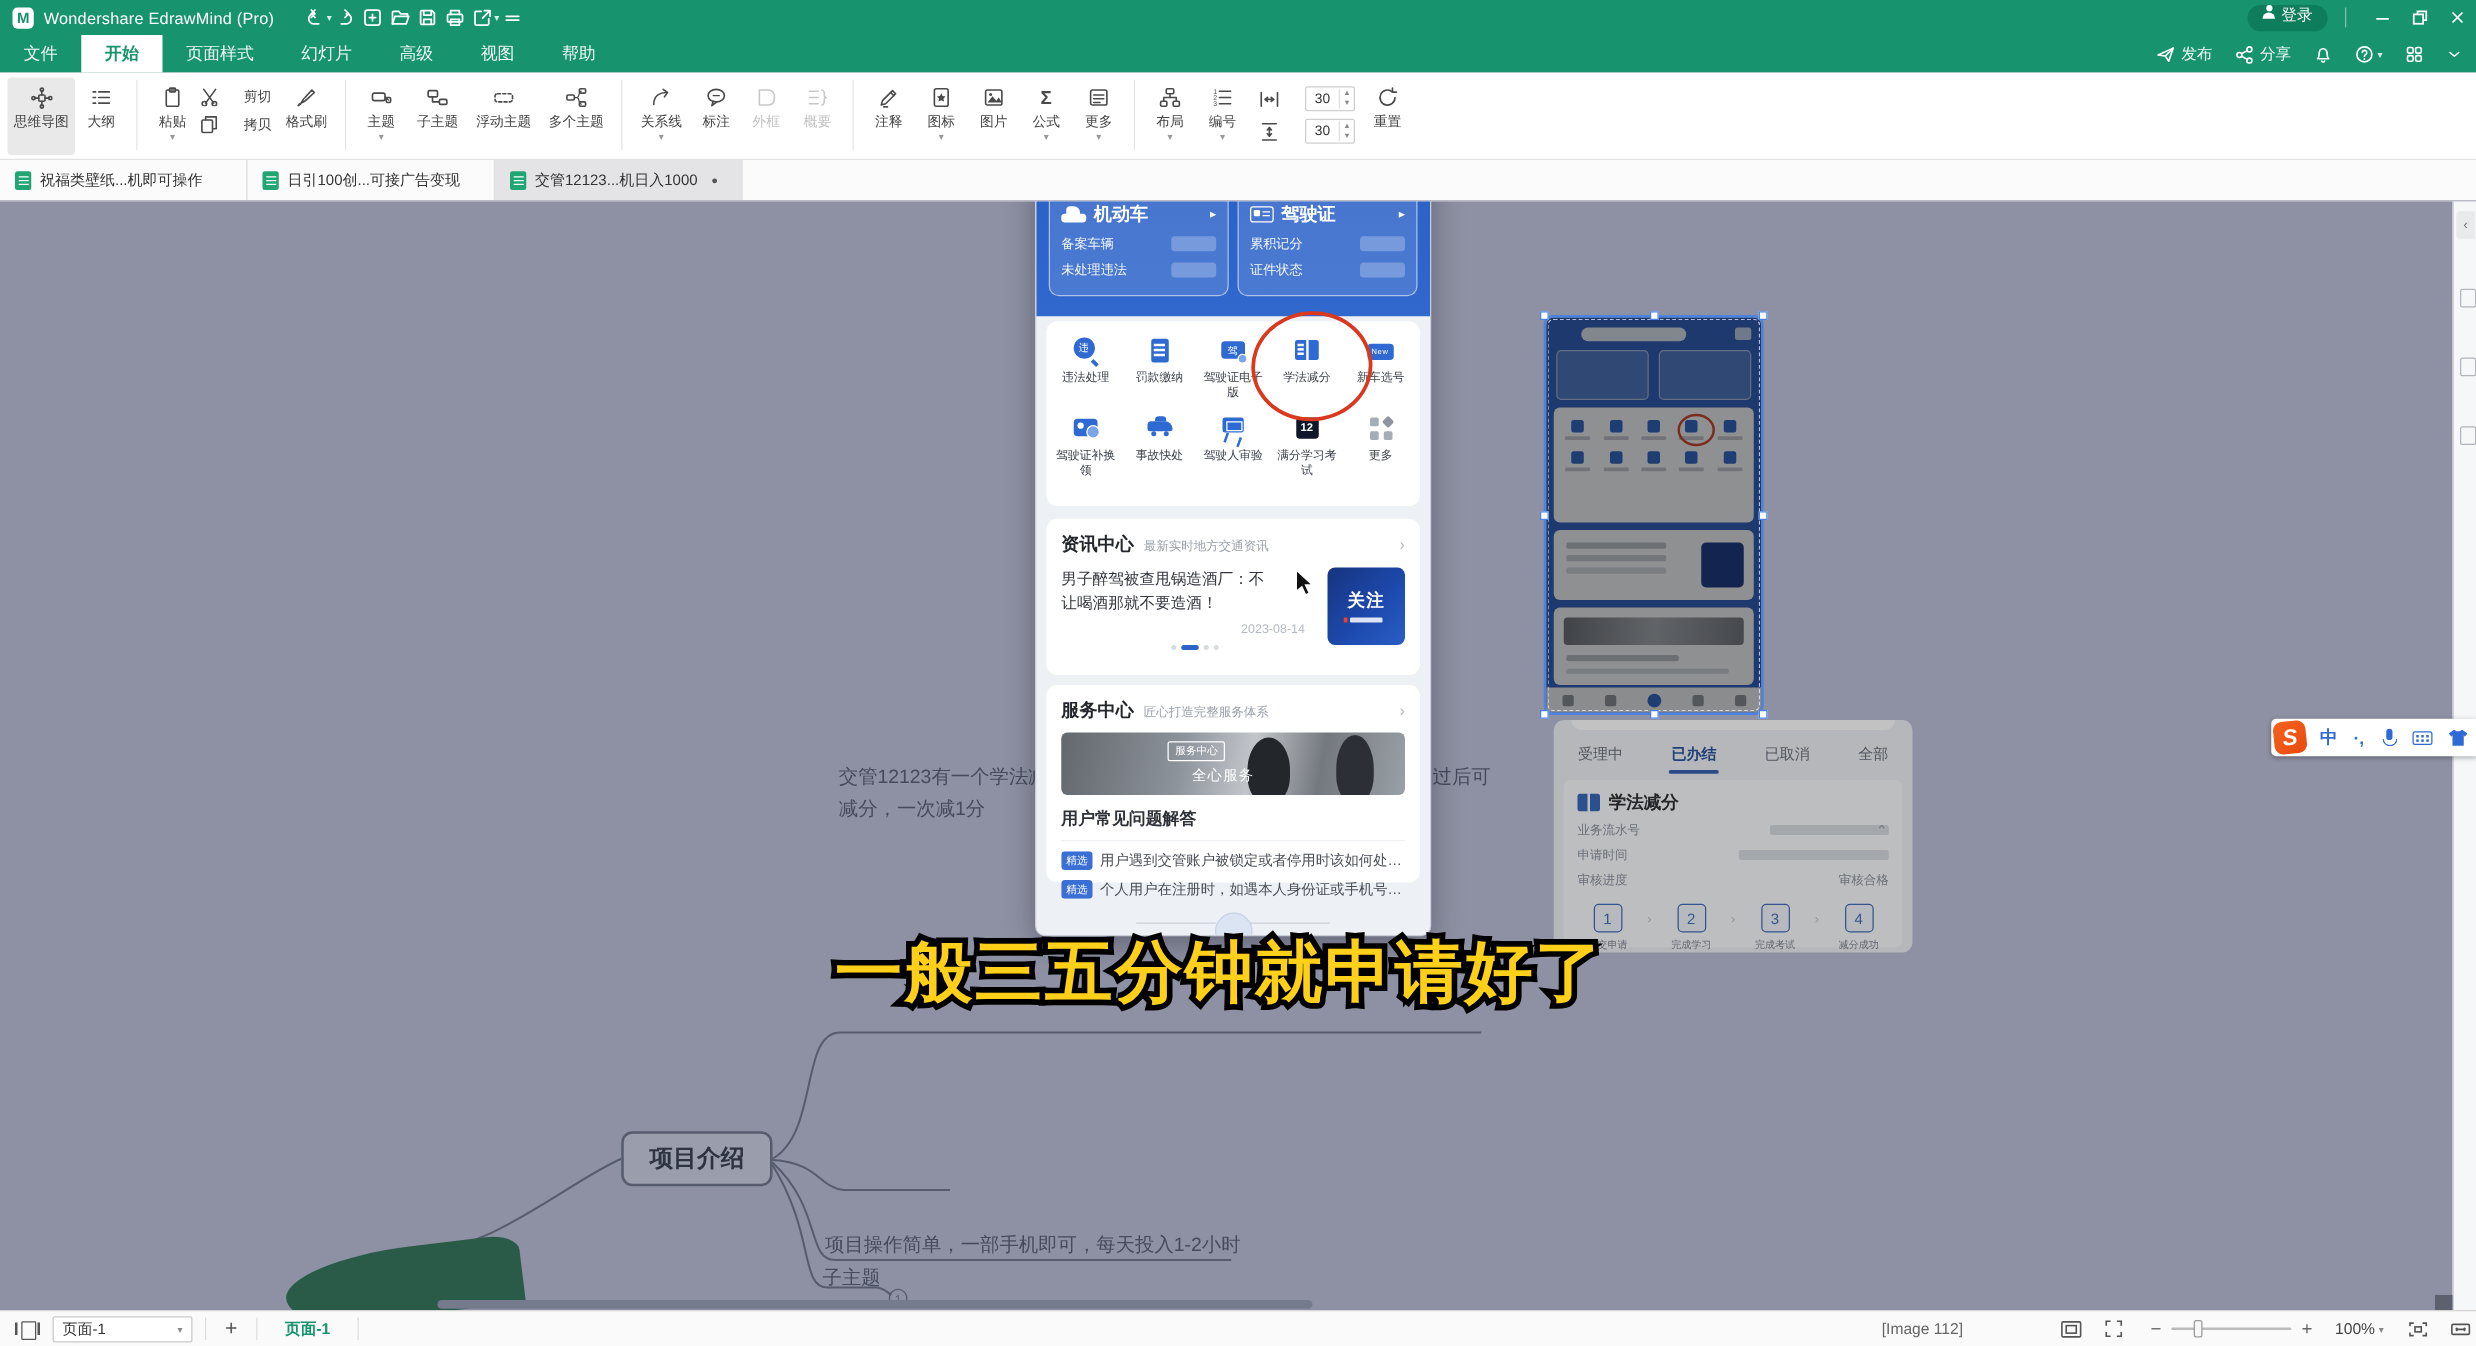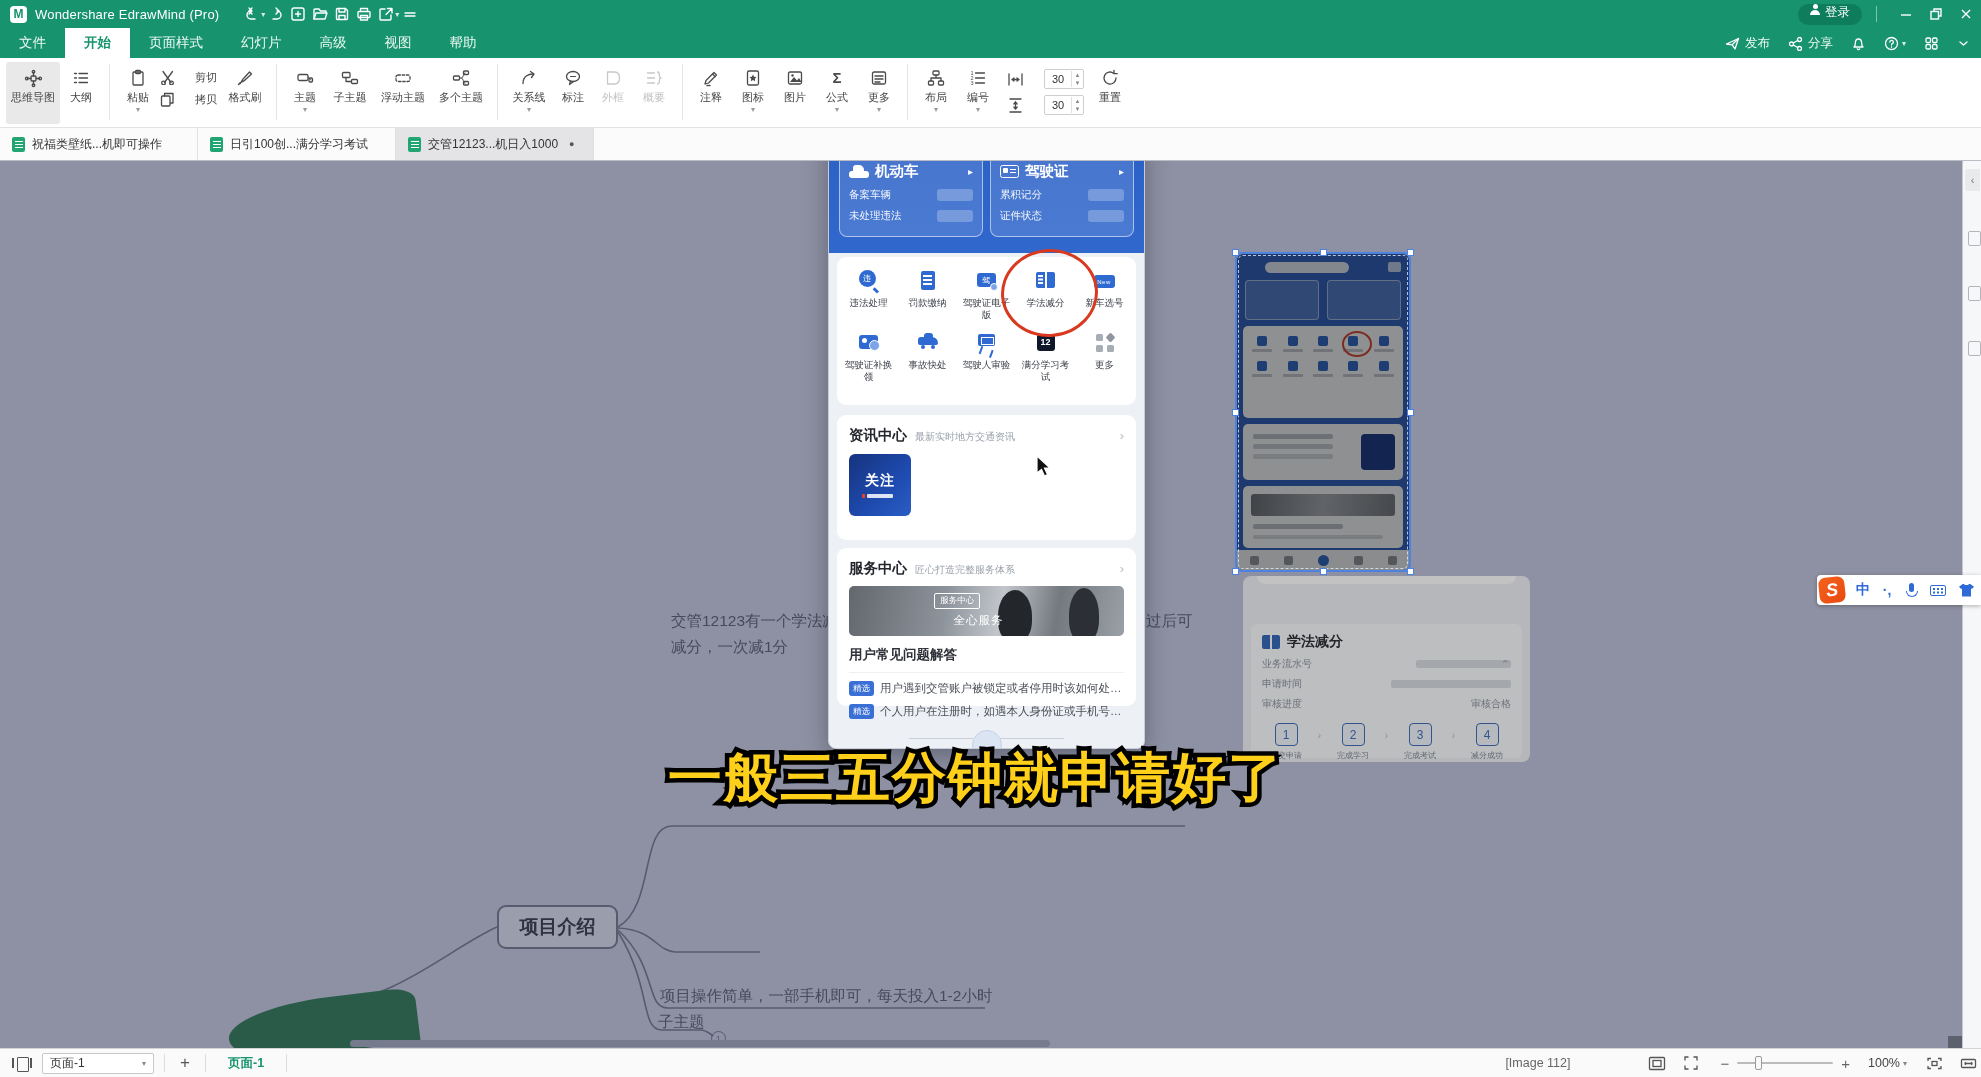--- a/index.html
+++ b/index.html
@@ -647,21 +647,21 @@
     </div>
   </div>
 
   <div class="doctabs">
     <div class="doctab">
       <span class="file-ic"></span>
       <span>祝福类壁纸...机即可操作</span>
     </div>
     <div class="doctab">
       <span class="file-ic"></span>
-      <span>日引100创...满分学习考试</span>
+      <span>日引100创...可接广告变现</span>
     </div>
     <div class="doctab active">
       <span class="file-ic"></span>
       <span>交管12123...机日入1000</span>
       <span class="dot-mod">●</span>
     </div>
   </div>
 
   <div class="canvas">
     <svg class="branch-svg">
@@ -813,20 +813,31 @@
     </div>
     <div class="red-circle"></div>
 
     <div class="pp-card-white news-card sec-card">
       <div class="sec-h">
         <span class="sec-title">资讯中心</span>
         <span class="sec-sub">最新实时地方交通资讯</span>
         <span class="sec-chev">›</span>
       </div>
       <div class="news-body">
+        <div class="news-left">
+          <div class="news-line">男子醉驾被查甩锅造酒厂：不</div>
+          <div class="news-line">让喝酒那就不要造酒！</div>
+          <div class="news-date">2023-08-14</div>
+          <div class="dots">
+              <i></i>
+              <i class="on"></i>
+              <i></i>
+              <i></i>
+            </div>
+        </div>
         <div class="news-thumb">
           <span class="t">关注</span>
           <span class="u"></span>
         </div>
       </div>
     </div>
 
     <div class="pp-card-white svc-card sec-card">
       <div class="sec-h">
         <span class="sec-title">服务中心</span>
@@ -936,20 +947,26 @@
     <div class="handle" style="right:-5px; top:-5px;"></div>
     <div class="handle" style="left:-5px; top:50%; margin-top:-3.5px;"></div>
     <div class="handle" style="right:-5px; top:50%; margin-top:-3.5px;"></div>
     <div class="handle" style="left:-5px; bottom:-5px;"></div>
     <div class="handle" style="left:50%; margin-left:-3.5px; bottom:-5px;"></div>
     <div class="handle" style="right:-5px; bottom:-5px;"></div>
   </div>
 
   <div class="detail">
     <div class="det-pill"></div>
+    <div class="det-tabs">
+      <span class="det-tab">受理中</span>
+      <span class="det-tab active">已办结</span>
+      <span class="det-tab">已取消</span>
+      <span class="det-tab">全部</span>
+    </div>
     <div class="det-card">
       <div class="det-title">
         <span class="det-book"></span>
         <span>学法减分</span>
       </div>
       <span class="det-chev">⌃</span>
       <div class="det-row">
           <span>业务流水号</span>
           <span class="det-chip"></span>
         </div>

